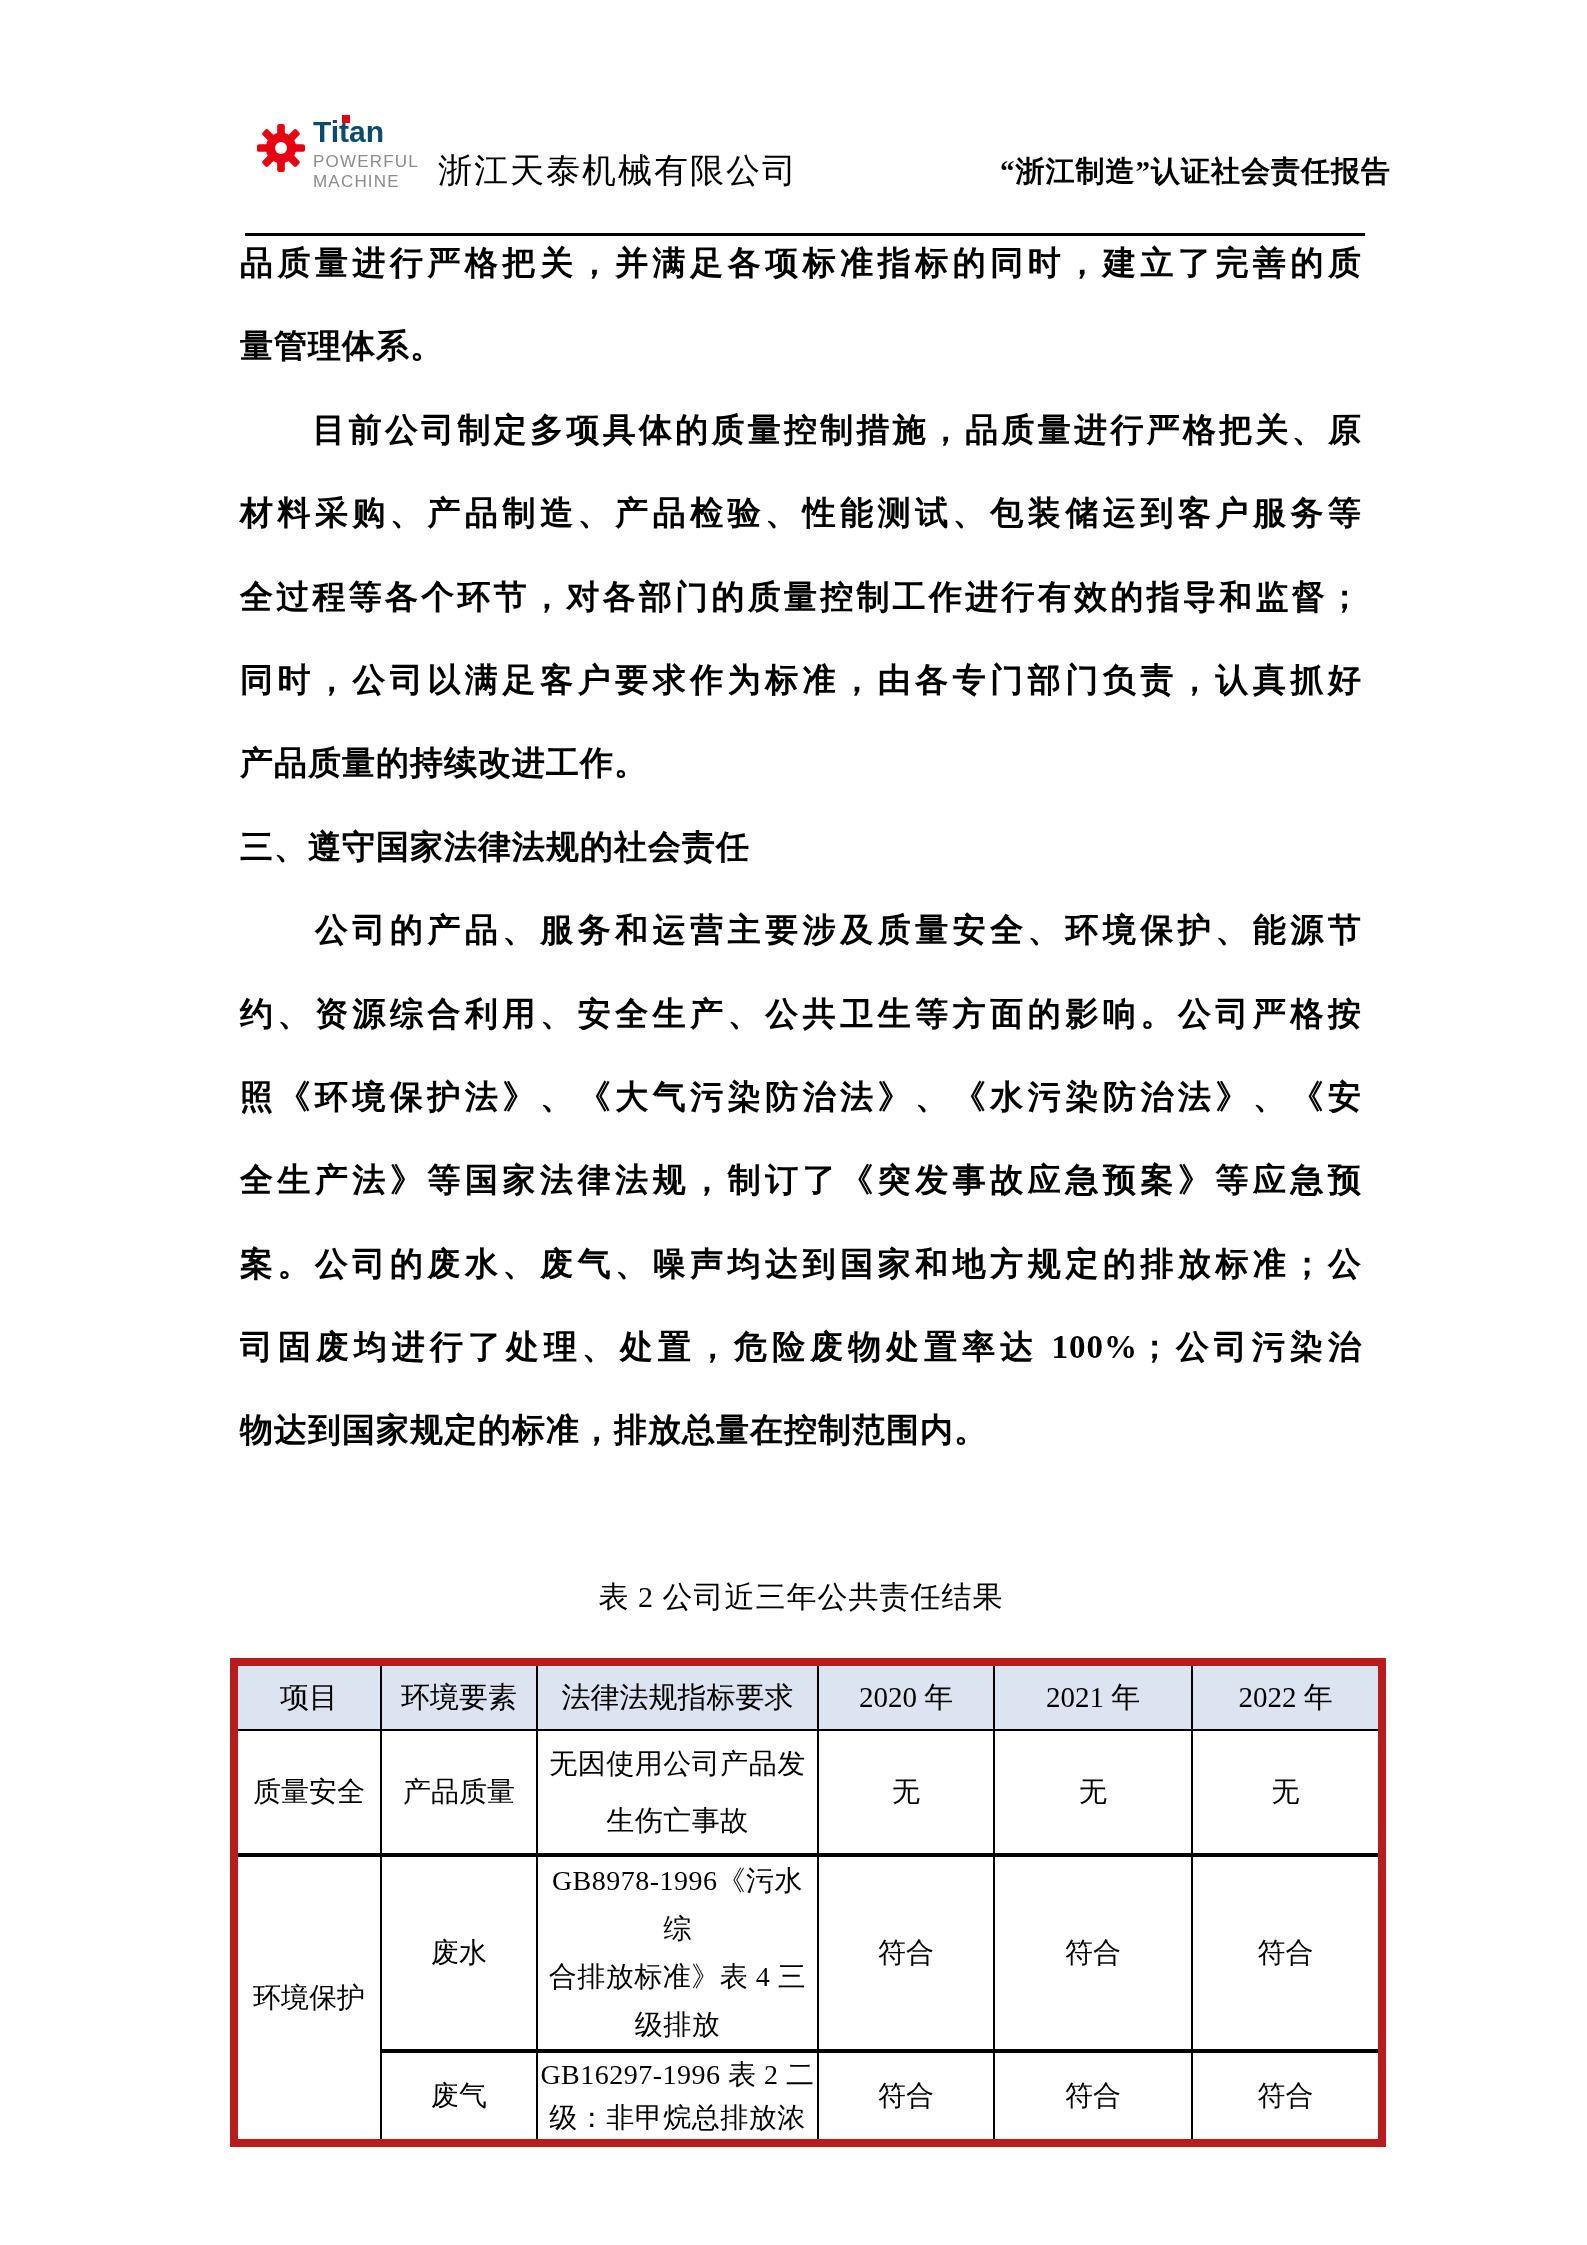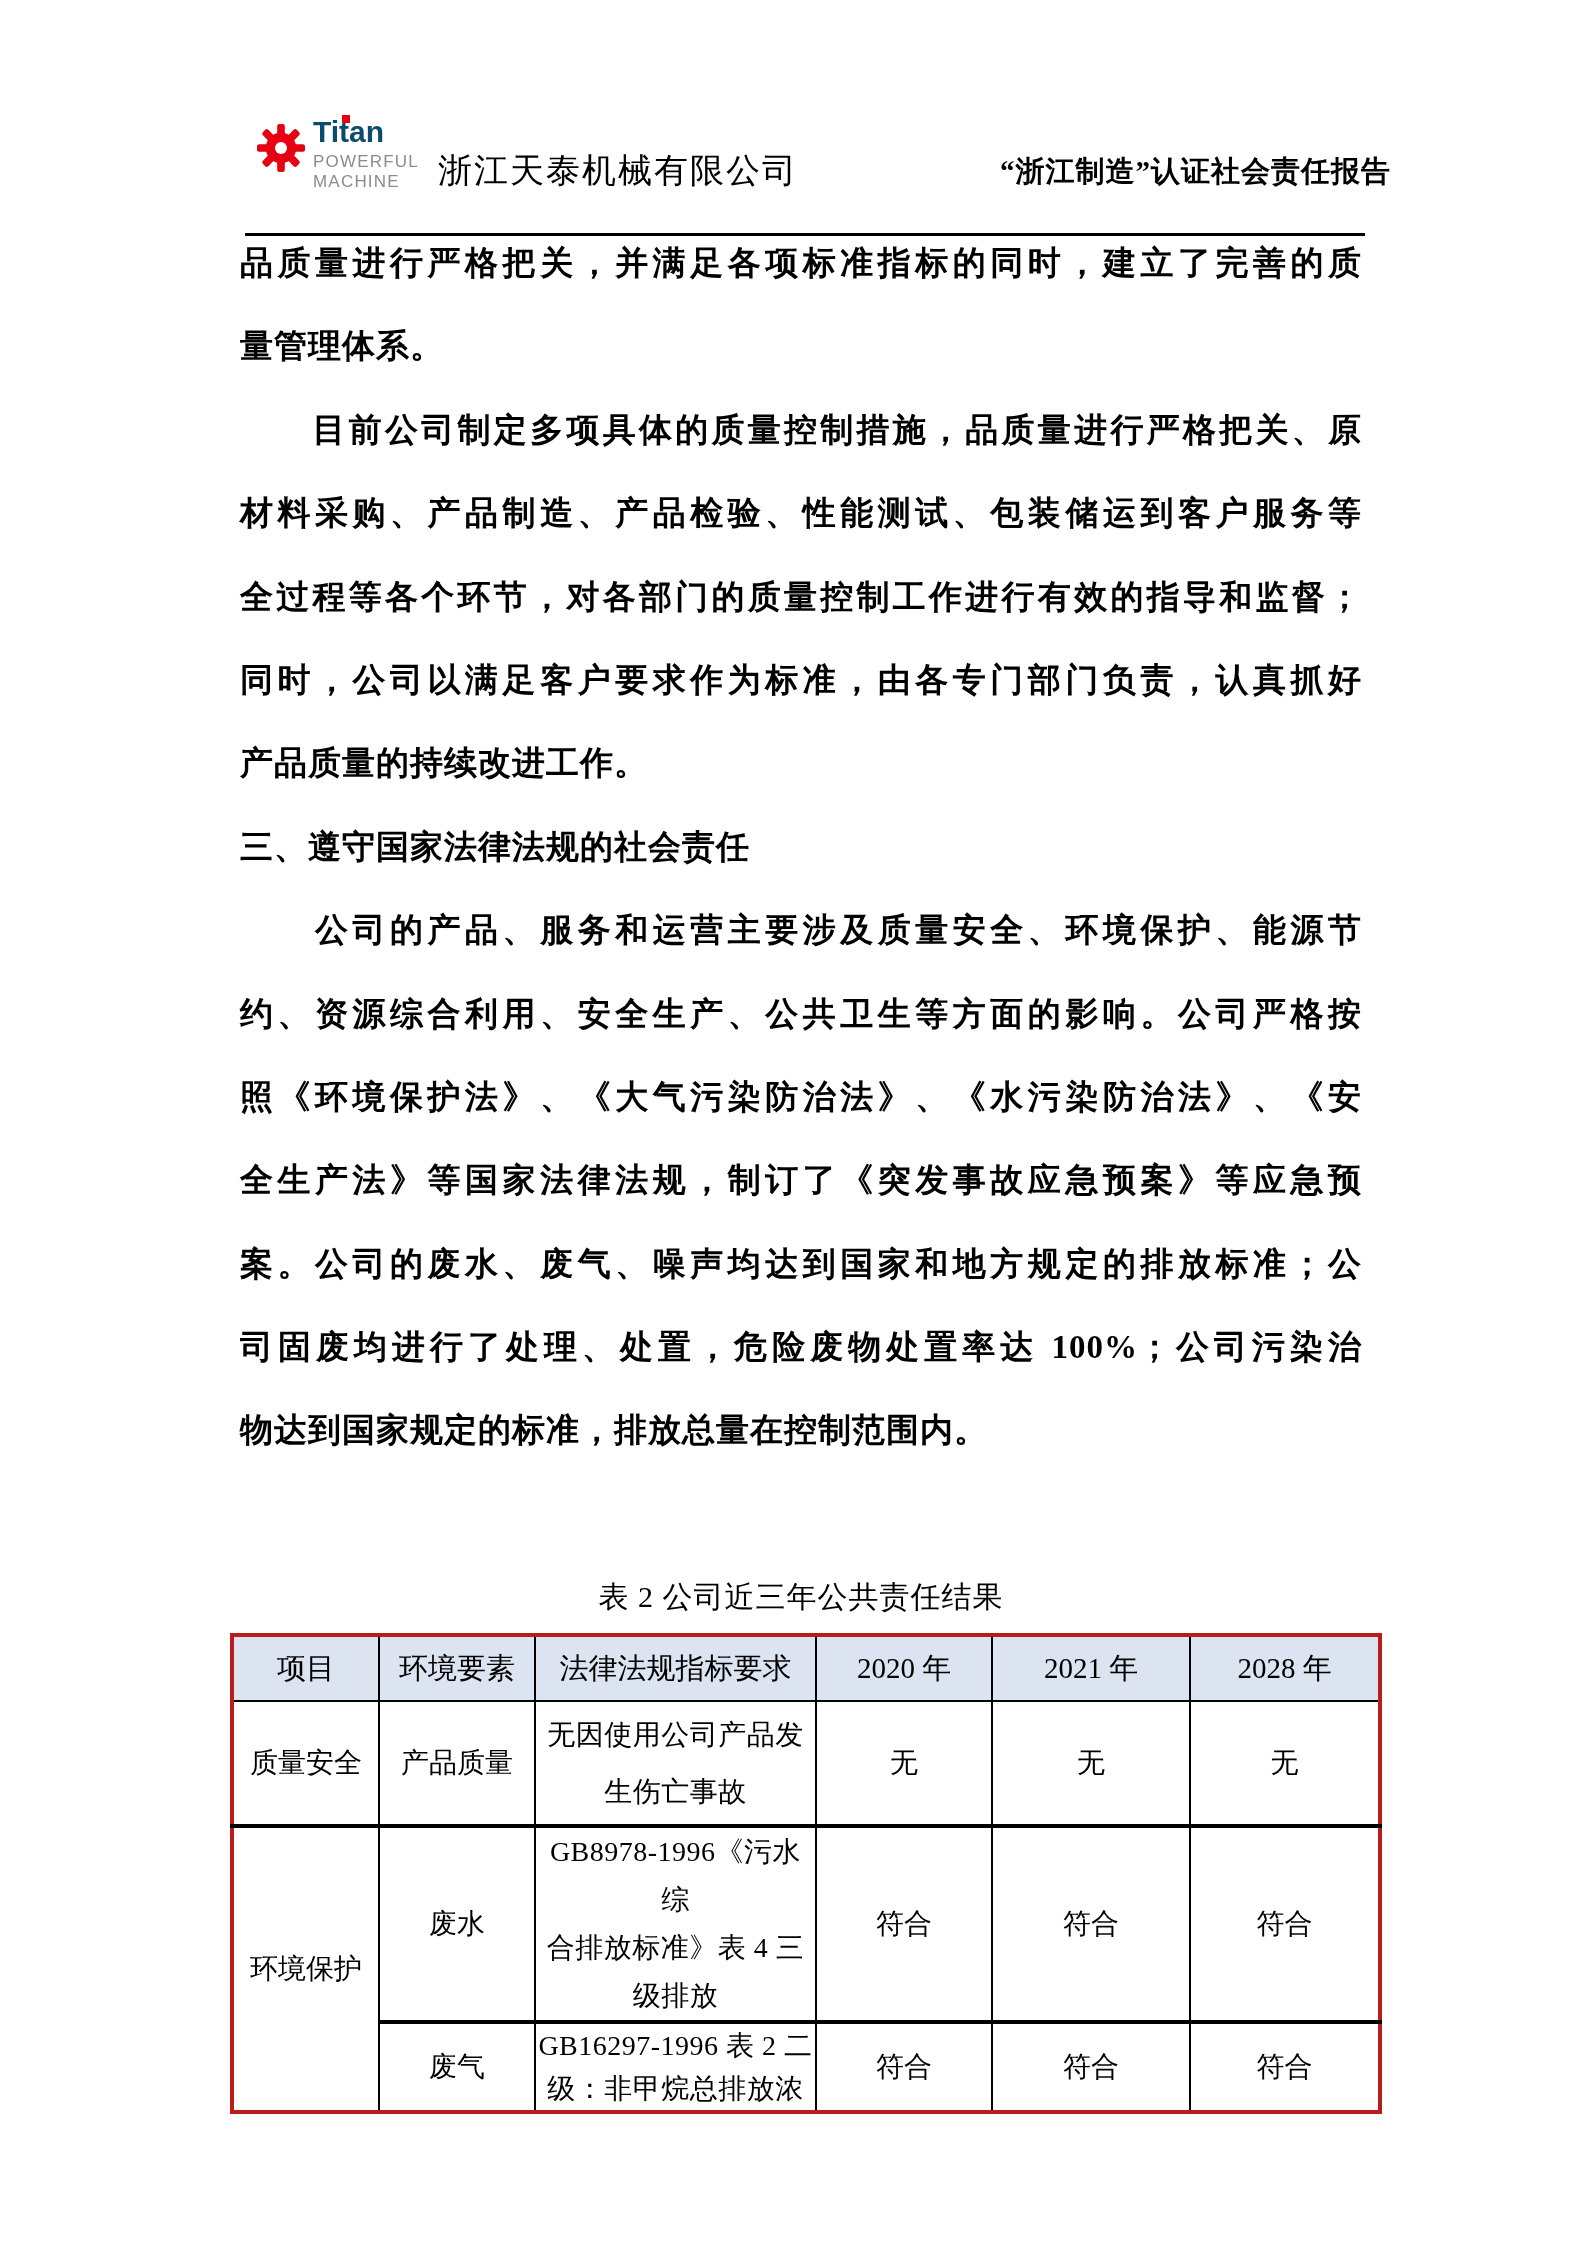--- a/index.html
+++ b/index.html
@@ -33,21 +33,21 @@
 
   
   .caption{position:absolute;left:240px;top:1572px;width:1122px;height:50px;
            line-height:50px;text-align:center;font-size:30px;letter-spacing:1px;}
 
   
   .resp-table{position:absolute;left:230px;top:1633px;border-collapse:collapse;
               table-layout:fixed;width:1148px;font-size:28px;}
   .resp-table th,.resp-table td{border:2px solid #000;text-align:center;
               vertical-align:middle;padding:0;overflow:hidden;font-weight:normal;}
-  .resp-table{border:4px solid #b91c1c;}
+  .resp-table{border:8px solid #b91c1c;margin-top:25px;}
   .resp-table th{background:var(--table-header-bg,#dbe4f0);font-size:29px;height:63px;}
   tr.r1>td{height:122px;border-top:2px solid #000;}
   tr.r2>td{height:123px;border-top:4px solid #000;}
   tr.r3>td{height:81px;border-top:4px solid #000;}
   .req{text-align:left;padding:0 8px 0 10px;white-space:pre-line;letter-spacing:0.5px;}
   tr.r1 .req{line-height:57px;}
   tr.r2 .req{line-height:48px;}
   tr.r3 .req{line-height:43px;}
 </style>
 </head>
@@ -111,21 +111,21 @@
         <col style="width:198px">
         <col style="width:190px">
     </colgroup>
     <thead>
       <tr>
         <th>项目</th>
         <th>环境要素</th>
         <th>法律法规指标要求</th>
         <th>2020 年</th>
         <th>2021 年</th>
-        <th>2028 年</th>
+        <th>2022 年</th>
       </tr>
     </thead>
     <tbody>
       <tr class="r1">
         <td>质量安全</td>
         <td>产品质量</td>
         <td class="req">无因使用公司产品发
 生伤亡事故</td>
         <td>无</td>
         <td>无</td>

